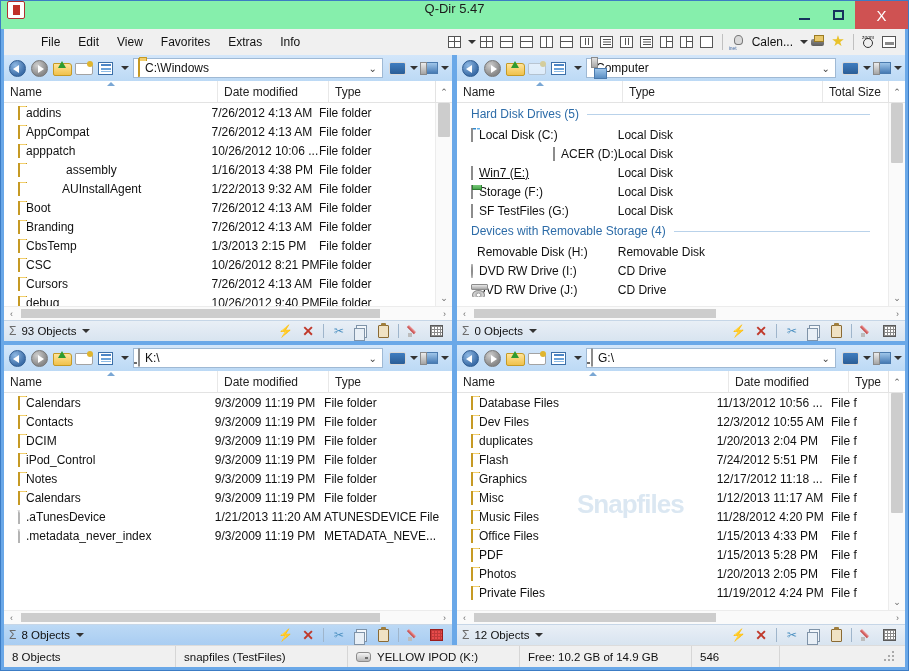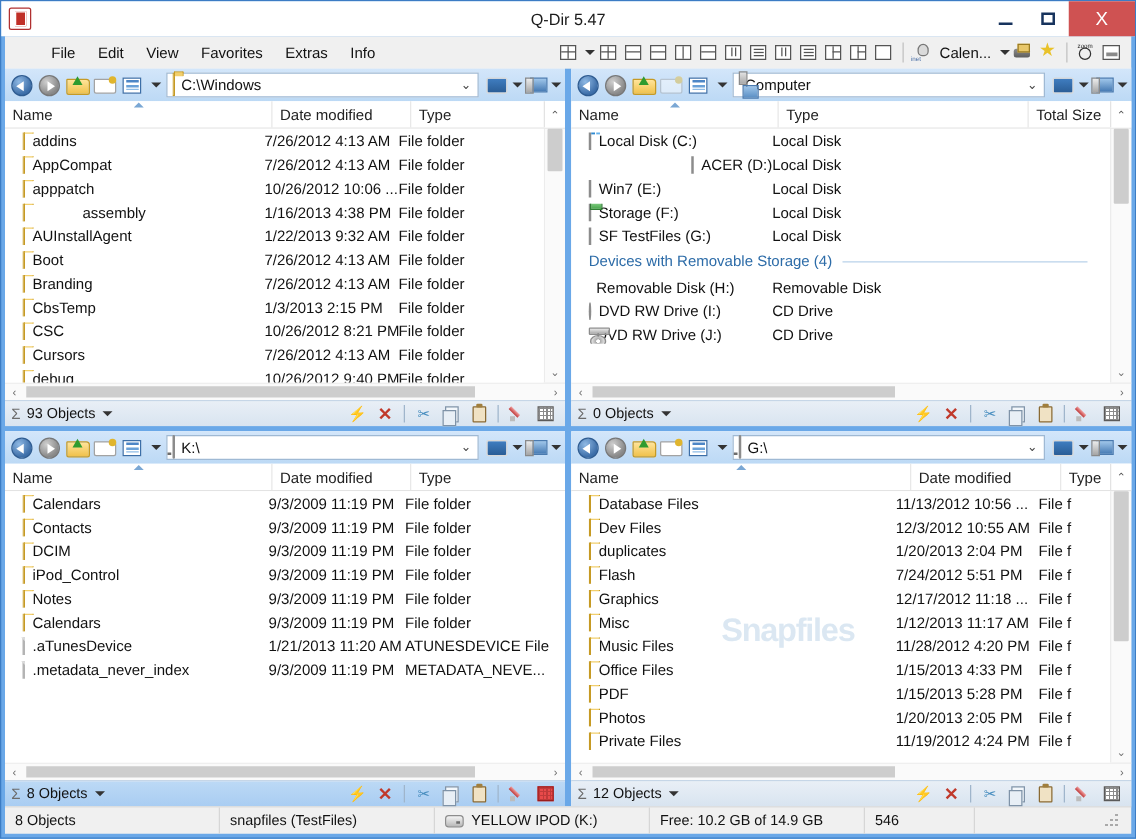--- a/index.html
+++ b/index.html
@@ -10,22 +10,22 @@
   }
   .window{
     width:909px; height:671px; position:relative;
     background:#6aa8e8;
     border:1px solid #3c7cc4;
     display:flex; flex-direction:column;
   }
   
   .titlebar{
     height:28px; flex:0 0 28px; position:relative;
-    display:flex; align-items:center;
-    background:#ffffff;
+    display:flex; align-items:flex-start;
+    background:#86efac;
   }
   .app-icon{
     width:18px;height:18px;margin-left:6px;
     background:#ffffff; border:1px solid #b03030;
     border-radius:2px; position:relative;
     display:flex;align-items:center;justify-content:center;
   }
   .app-icon i{
     display:block;width:9px;height:12px;background:#c03028;
     box-shadow:inset 0 0 0 1px #fff;
@@ -614,21 +614,21 @@
               </div>
               <div class="lrow">
                 <div class="c-name" style="width:214px;gap:40px;">
                   <span class="fi"><span class="folder-ic"></span></span>
                   <span>assembly</span>
                 </div>
                 <div class="c-date" style="width:111px">1/16/2013 4:38 PM</div>
                 <div class="c-type" style="width:120px">File folder</div>
               </div>
               <div class="lrow">
-                <div class="c-name" style="width:214px;">
+                <div class="c-name" style="width:214px;gap:36px;">
                   <span class="fi"><span class="folder-ic"></span></span>
                   <span>AUInstallAgent</span>
                 </div>
                 <div class="c-date" style="width:111px">1/22/2013 9:32 AM</div>
                 <div class="c-type" style="width:120px">File folder</div>
               </div>
               <div class="lrow">
                 <div class="c-name" style="width:214px;">
                   <span class="fi"><span class="folder-ic"></span></span>
                   <span>Boot</span>
@@ -766,38 +766,42 @@
             <span>Name</span>
               <span class="sortmark"></span>
           </div>
           <div class="ch" style="width:200px">Type</div>
           <div class="ch ch-spacer">Total Size</div>
           <div class="ch-scrollcap">⌃</div>
         </div>
 
         <div class="listwrap">
           <div class="list" id="p2list">
+              <div class="grouphead">
+                <span>Hard Disk Drives (5)</span>
+                <span class="line"></span>
+              </div>
               <div class="lrow">
                 <div class="c-name" style="width:166px;">
                   <span class="fi"><span class="hd-ic c"></span></span>
                   <span>Local Disk (C:)</span>
                 </div>
                 <div class="c-date" style="width:200px">Local Disk</div>
                 <div class="c-size" style="width:80px"></div>
               </div>
               <div class="lrow">
                 <div class="c-name" style="width:166px;justify-content:flex-end;">
                   <span class="fi"><span class="hd-ic"></span></span>
                   <span>ACER (D:)</span>
                 </div>
                 <div class="c-date" style="width:200px">Local Disk</div>
                 <div class="c-size" style="width:80px"></div>
               </div>
               <div class="lrow">
-                <div class="c-name" style="width:166px;">
+                <div class="c-name" style="width:166px;text-decoration:underline;">
                   <span class="fi"><span class="hd-ic"></span></span>
                   <span>Win7 (E:)</span>
                 </div>
                 <div class="c-date" style="width:200px">Local Disk</div>
                 <div class="c-size" style="width:80px"></div>
               </div>
               <div class="lrow">
                 <div class="c-name" style="width:166px;">
                   <span class="fi"><span class="hd-ic f"></span></span>
                   <span>Storage (F:)</span>

